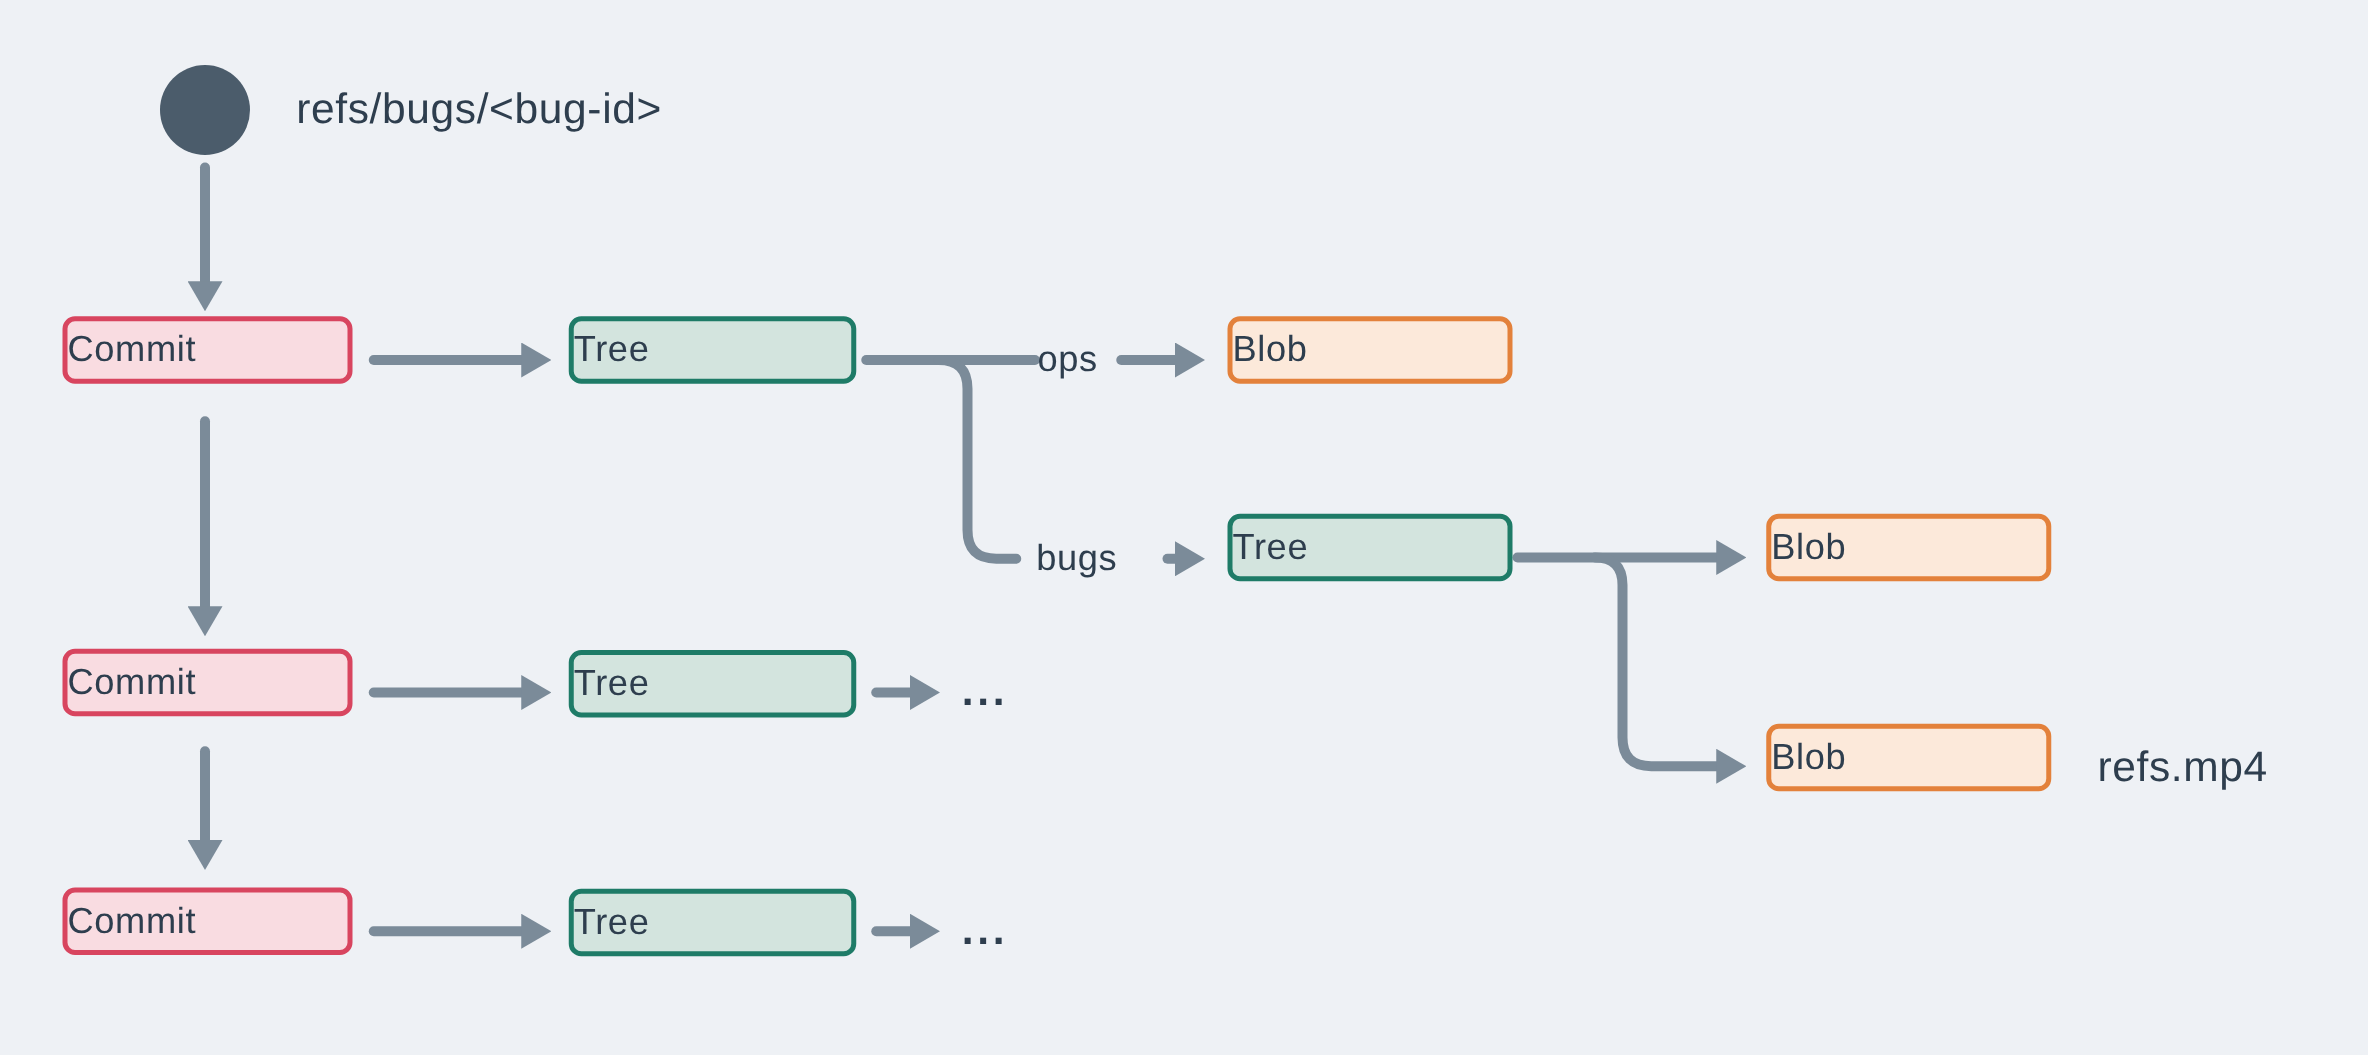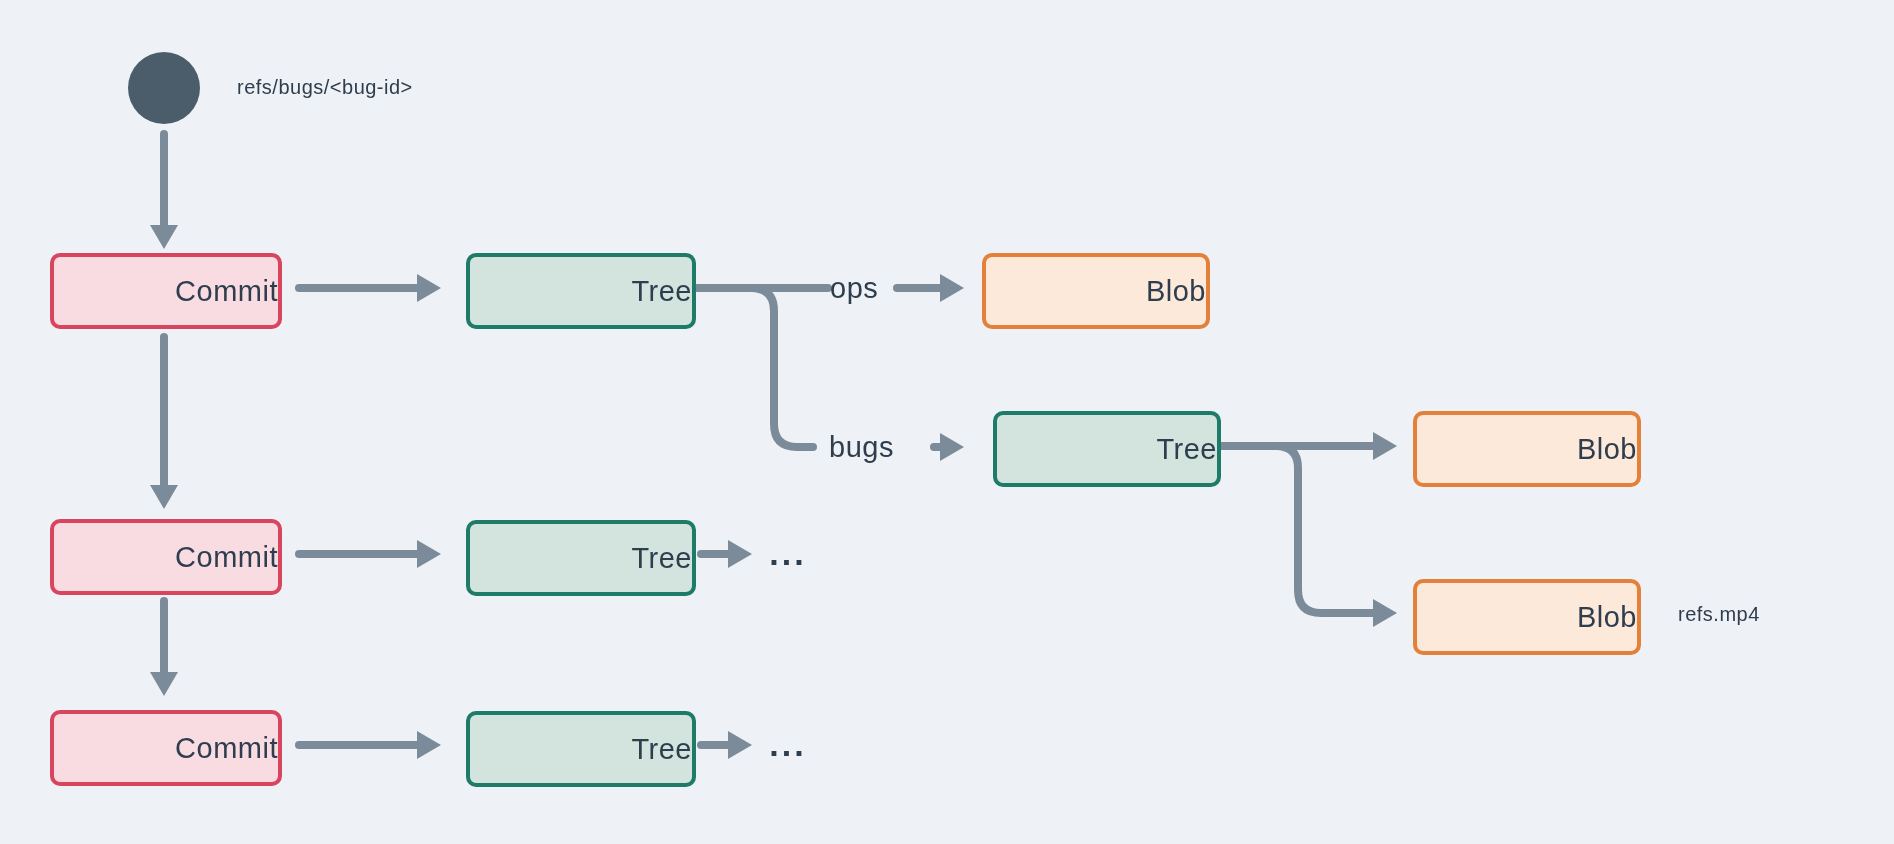--- a/index.html
+++ b/index.html
@@ -15,52 +15,51 @@
   .conn-line{
     fill:none;
     stroke:var(--c-connector,#7b8b99);
     stroke-width:8;
     stroke-linecap:round;
   }
   .arrow-head-fill{fill:var(--c-connector,#7b8b99);}
   .node{
     position:absolute;
     box-sizing:border-box;
-    height:76px;
+    height:54px;
     border:4px solid;
     border-radius:10px;
-    display:flex;align-items:center;justify-content:flex-end;
+    display:flex;align-items:center;justify-content:flex-start;
     font-size:29px;
     letter-spacing:.5px;
   }
   .node-commit{
     background:var(--c-commit-fill,#f9dce1);
     border-color:var(--c-commit-border,#d8455f);
   }
   .node-tree{
     background:var(--c-tree-fill,#d3e4de);
     border-color:var(--c-tree-border,#1e7b67);
-    margin-left:11px;
   }
   .node-blob{
     background:var(--c-blob-fill,#fce9da);
     border-color:var(--c-blob-border,#e3813b);
   }
   .ref-circle{
     position:absolute;
     left:128px;top:52px;
     width:72px;height:72px;
     border-radius:50%;
     background:var(--c-ref-circle,#4b5c6b);
   }
   .text-label{
     position:absolute;
     height:70px;
     display:flex;align-items:center;
-    font-size:20px;
+    font-size:34px;
     letter-spacing:.5px;
     white-space:nowrap;
   }
   .edge-label{font-size:29px;}
   .ellipsis{
     position:absolute;
     height:70px;width:60px;
     display:flex;align-items:center;justify-content:center;
     font-size:34px;
     font-weight:700;

